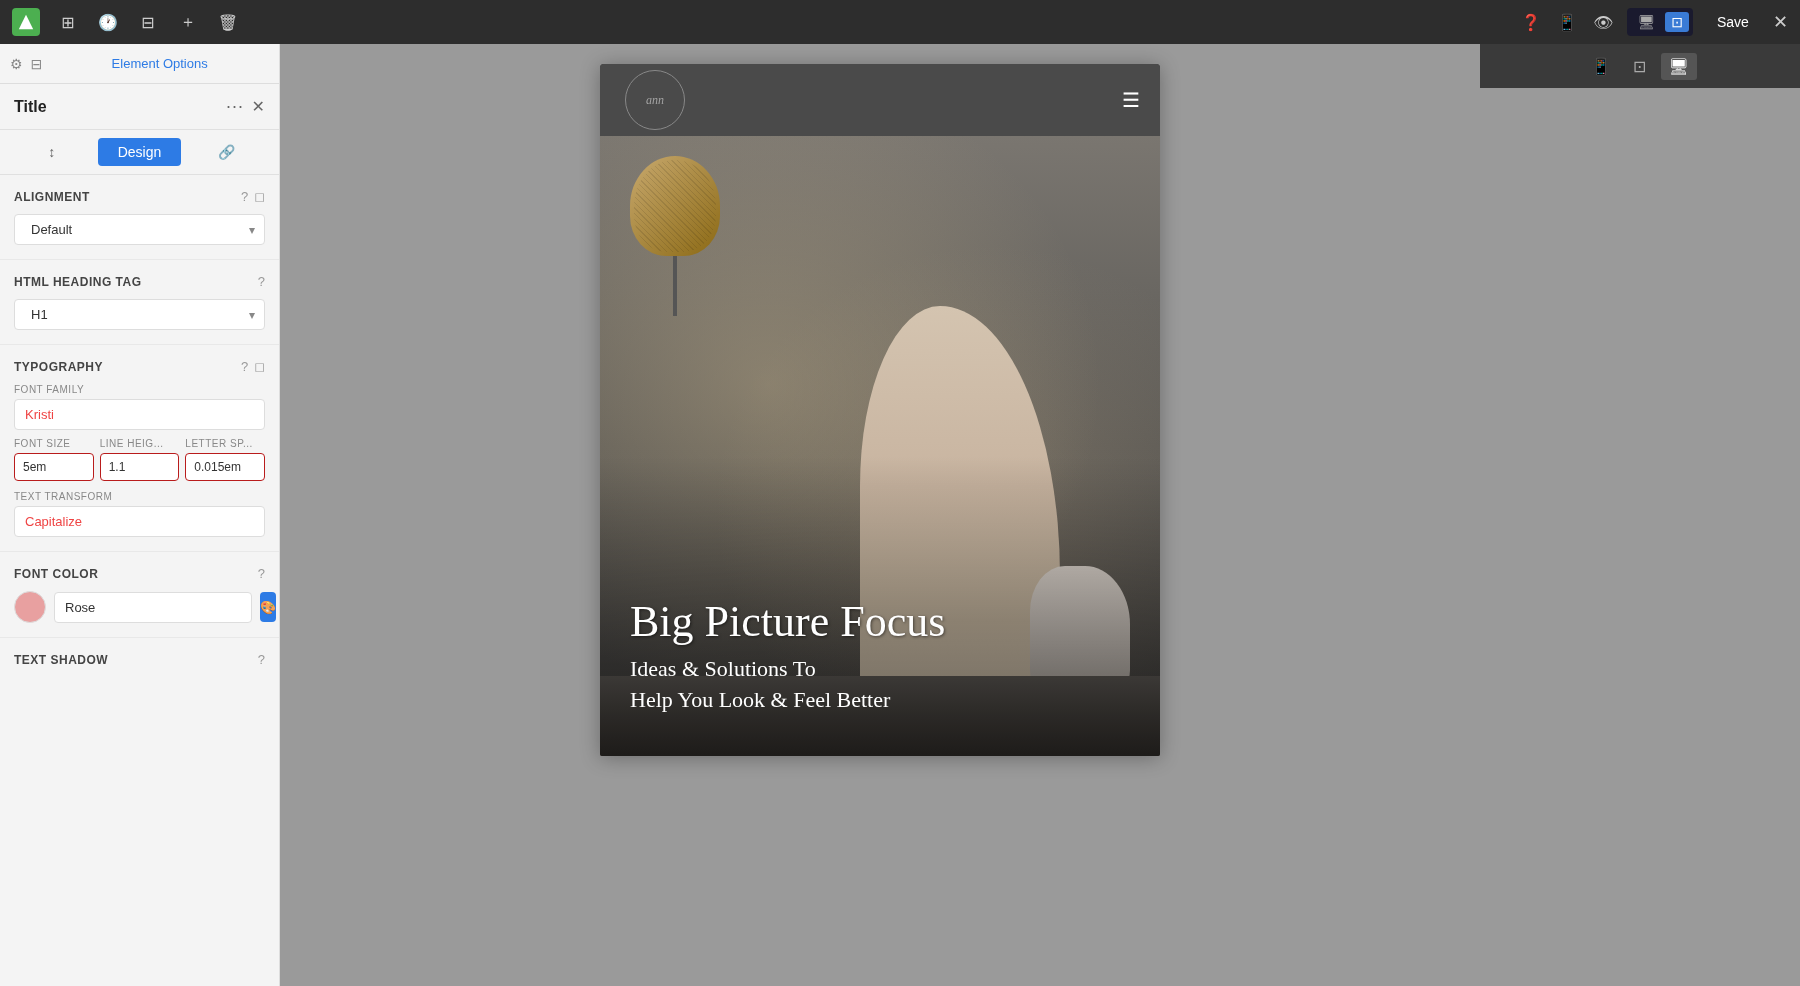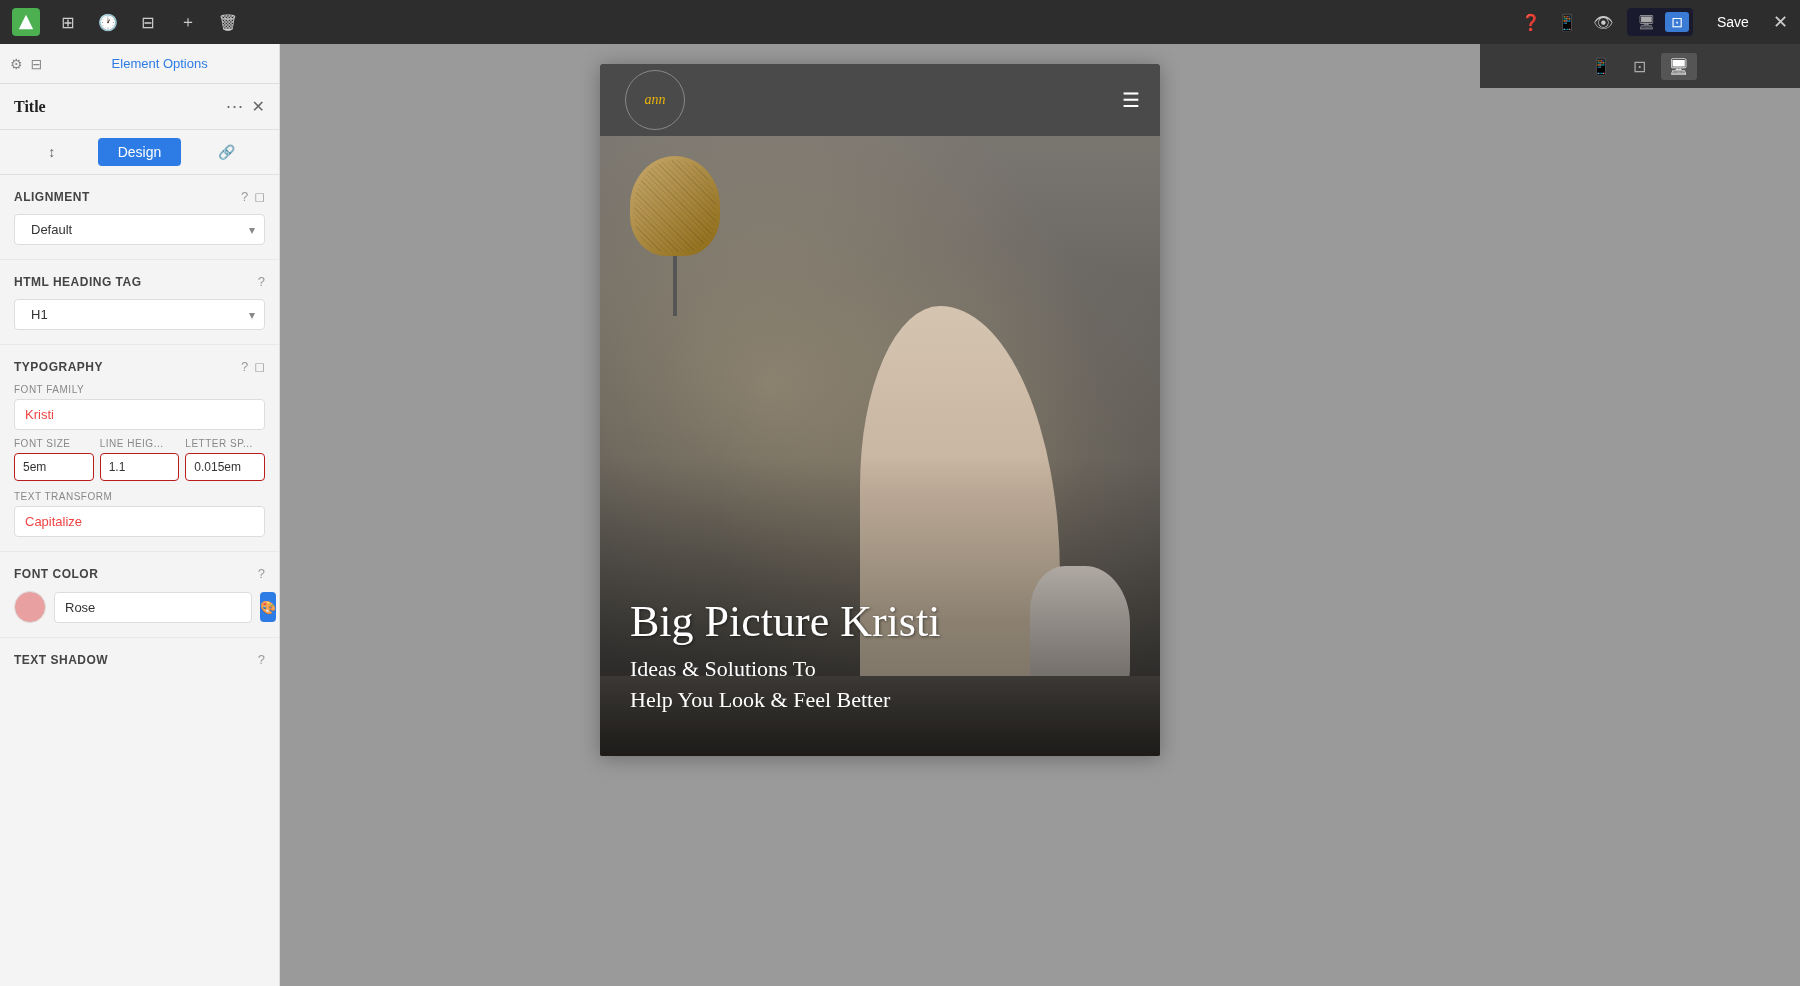--- a/index.html
+++ b/index.html
@@ -48,21 +48,21 @@
     }
 
     .panel-header {
       display: flex;
       align-items: center;
       justify-content: space-between;
       padding: 12px 14px;
       border-bottom: 1px solid #e0e0e0;
       background: #f4f4f4;
     }
-    .panel-title { font-size: 16px; font-weight: 600; color: #222; font-family: Liberation Serif, serif; }
+    .panel-title { font-size: 16px; font-weight: 600; color: #222; }
     .panel-header-actions { display: flex; align-items: center; gap: 8px; }
     .panel-more { color: #666; font-size: 18px; cursor: pointer; }
     .panel-close { color: #666; font-size: 16px; cursor: pointer; }
 
     
     .panel-tabs {
       display: flex;
       padding: 8px 10px;
       gap: 4px;
       border-bottom: 1px solid #e0e0e0;
@@ -491,21 +491,21 @@
 
   </div>
 
   <div class="canvas-area">
 
     <div class="website-preview">
 
       <div class="site-nav">
         <div class="site-logo">
           <div class="site-logo-circle">
-            <div style="font-size:14px; font-style:italic; font-family: Georgia, serif; color: #eab308;">ann</div>
+            <div style="font-size:12px; font-style:italic; font-family: Georgia, serif; color: #a3a3a3;">ann</div>
           </div>
         </div>
         <div class="hamburger">☰</div>
       </div>
 
       <div class="hero-image">
         <div class="hero-bg"></div>
 
         <div class="lamp-shape">
           <div class="lamp-body"></div>
@@ -514,21 +514,21 @@
 
         <div style="position:absolute; right:100px; bottom:0; width:200px; height:450px; background: linear-gradient(180deg, #d4c4b0 0%, #c8b4a0 40%, #d0c0a8 70%, #e8d8c0 85%, #c8b090 100%); border-radius: 40% 60% 5% 5%;"></div>
 
         <div style="position:absolute; right:30px; bottom:60px; width:100px; height:130px; background: linear-gradient(180deg, #e0d8d0 0%, #ccc4bc 100%); border-radius: 35% 45% 20% 20%;"></div>
 
         <div style="position:absolute; bottom:0; left:0; right:0; height:80px; background: linear-gradient(180deg, #6a6560, #4a4540);"></div>
 
         <div class="hero-overlay"></div>
 
         <div class="hero-content">
-          <div class="hero-script">Big Picture Kristi</div>
+          <div class="hero-script">Big Picture Focus</div>
           <div class="hero-subtitle">
             <span>Ideas &amp; Solutions To</span><br>
             <span>Help You Look &amp; Feel Better</span>
           </div>
         </div>
       </div>
 
     </div>
   </div>
 

